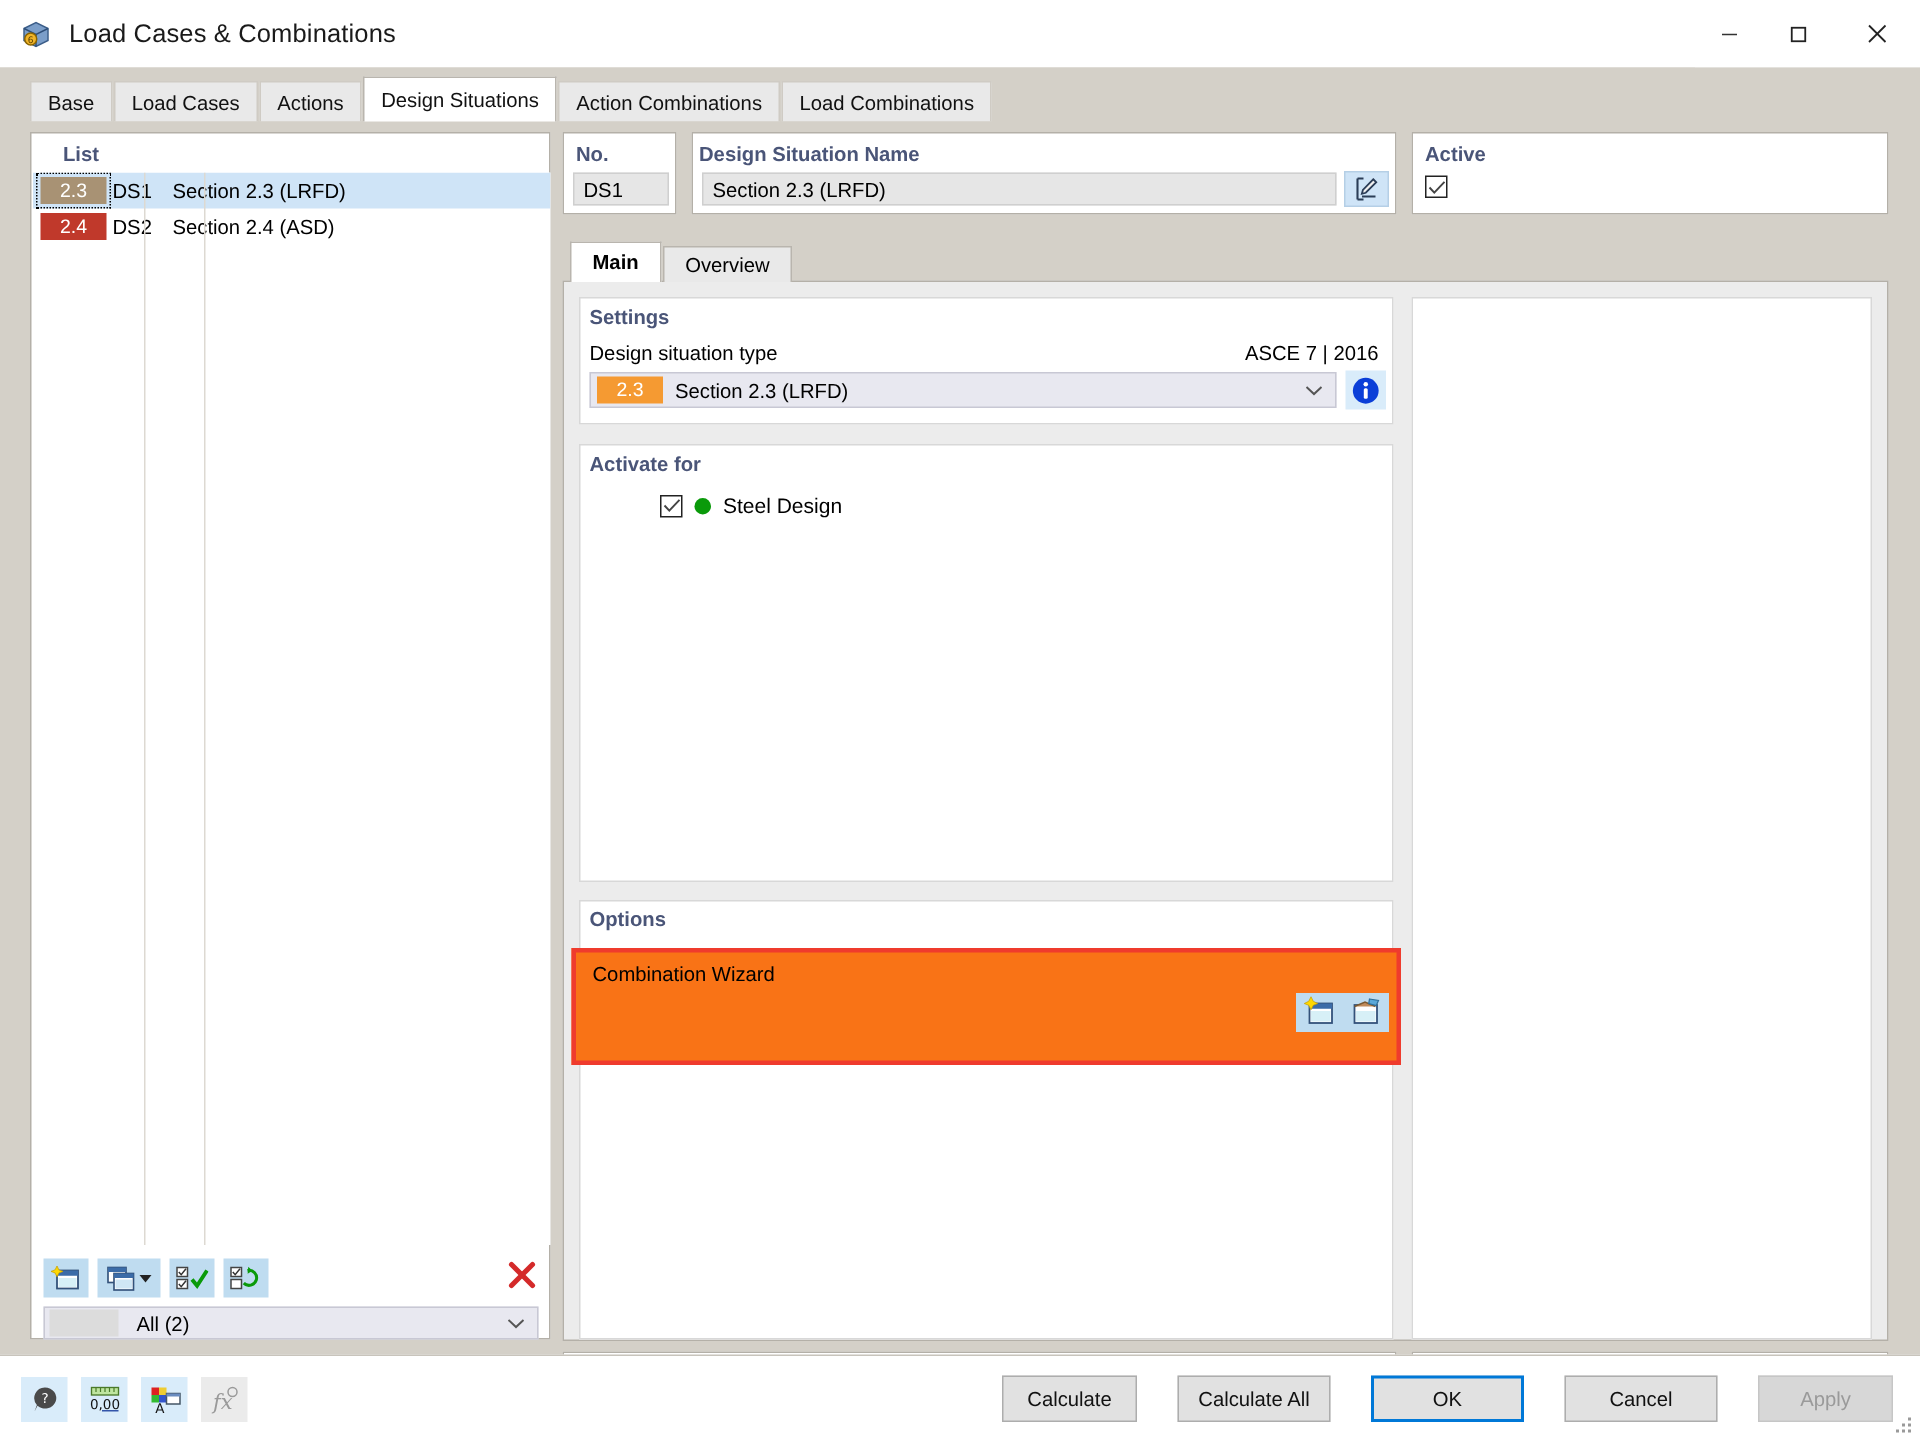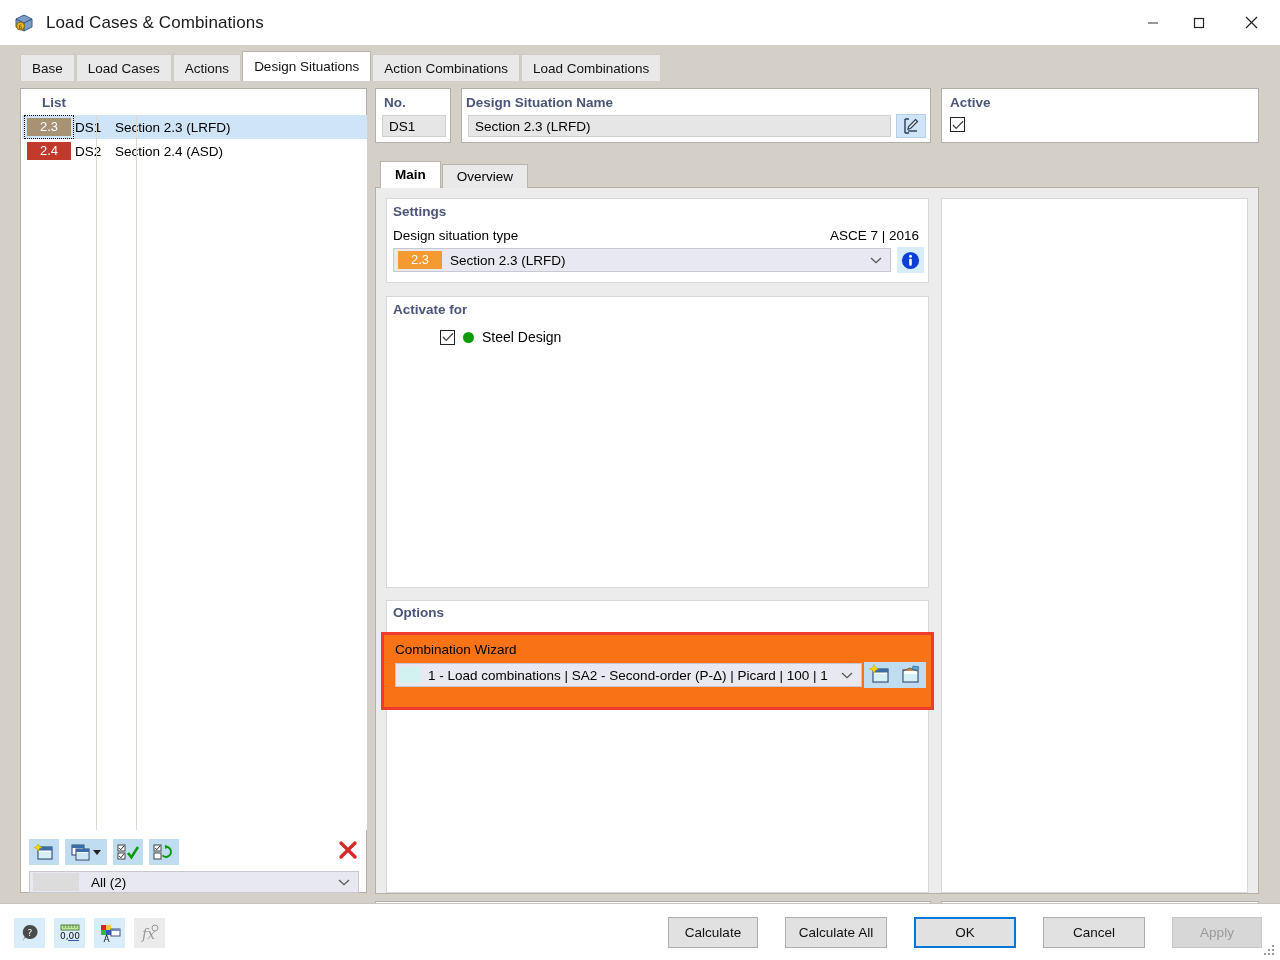--- a/index.html
+++ b/index.html
@@ -506,29 +506,20 @@
         <span>Steel Design</span>
       </div>
     </div>
 
     <div id="options-group">
       <div class="panel-title" id="options-label">Options</div>
     </div>
 
     <div id="wizard-highlight">
       <div id="wizard-label">Combination Wizard</div>
-      <div id="wizard-combo">
-        <span class="cwswatch"></span>
-        <span class="cwtext">1 - Load combinations | SA2 - Second-order (P-Δ) | Picard | 100 | 1</span>
-        <span class="combo-caret">
-          <svg width="12" height="8" viewBox="0 0 12 8">
-              <path d="M1 1.5 L6 6.2 L11 1.5" fill="none" stroke="#555" stroke-width="1.3"></path>
-            </svg>
-        </span>
-      </div>
       <div id="wizard-btns">
         <span>
           <svg width="22" height="20" viewBox="0 0 22 20">
             <rect x="4" y="5" width="15" height="13" fill="#fff" stroke="#33527a" stroke-width="1.2"></rect>
             <rect x="4" y="5" width="15" height="3.5" fill="#3c6ca8"></rect>
             <rect x="5" y="10" width="13" height="7" fill="#d7f0f7"></rect>
             <path d="M5 0.5 l1.5 3 L9.5 5 L6.5 6.2 L5 9.2 L3.5 6.2 L0.5 5 L3.5 3.5 Z" fill="#ffd800" stroke="#c8a000" stroke-width=".5"></path>
           </svg>
         </span>
         <span>

